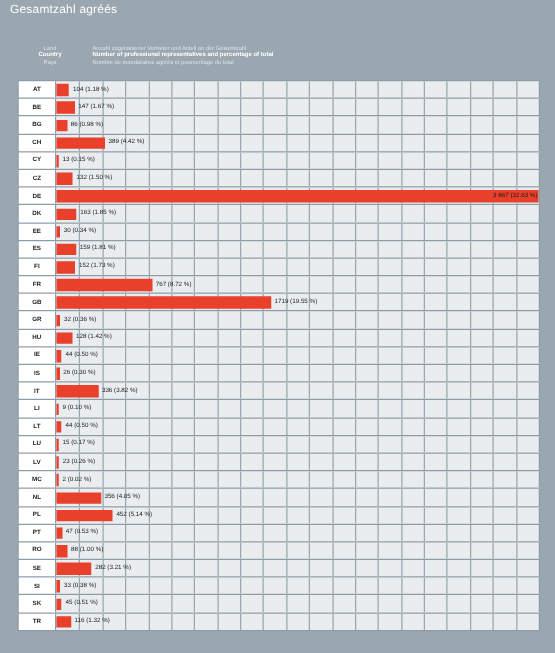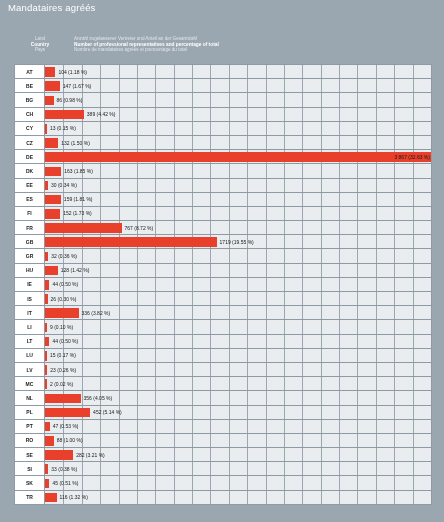--- a/index.html
+++ b/index.html
@@ -119,21 +119,21 @@
     top:516px;
     width:444px;height:6px;
     background:#9aa6b0;
   }
 </style>
 </head>
 <body>
 
 <div id="page">
 
-  <div class="page-title">Mandataires agréés</div>
+  <div class="page-title">Gesamtzahl agréés</div>
 
   <div class="col-head">
     <div class="left">
       <div class="lbl-de">Land</div>
       <div class="lbl-en">Country</div>
       <div class="lbl-fr">Pays</div>
     </div>
     <div class="right">
       <div class="lbl-de">Anzahl zugelassener Vertreter und Anteil an der Gesamtzahl</div>
       <div class="lbl-en">Number of professional representatives and percentage of total</div>

